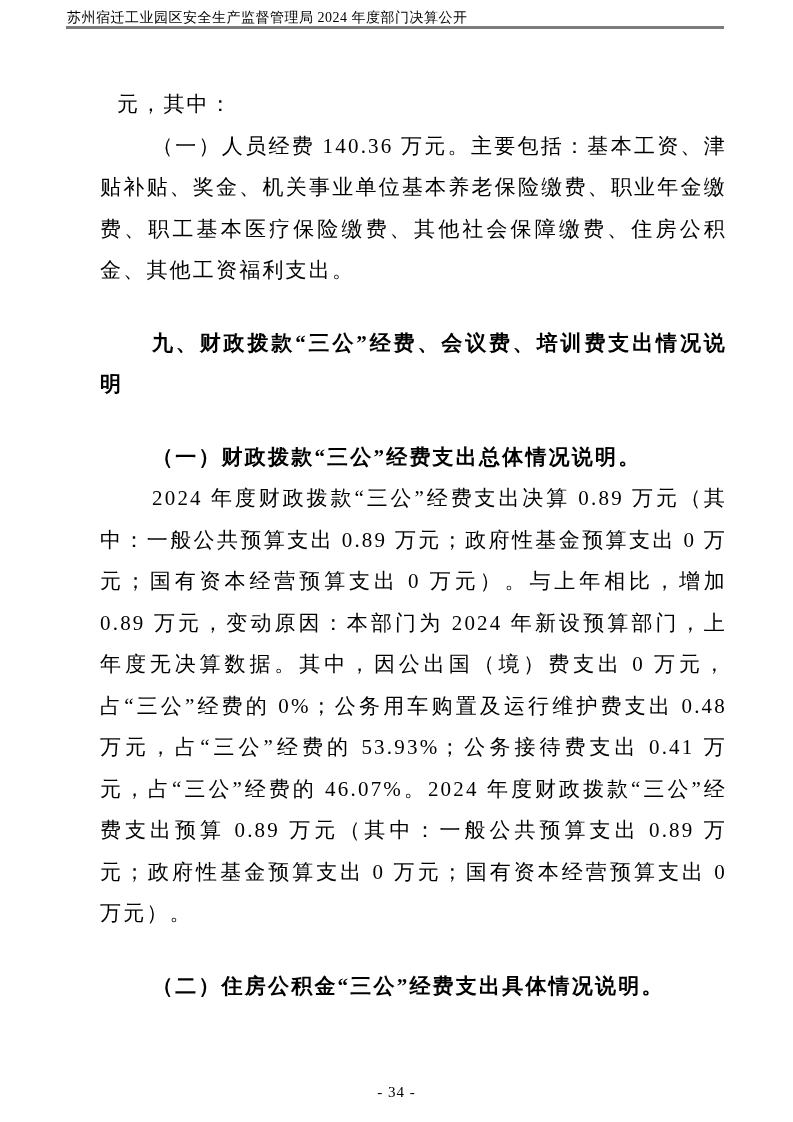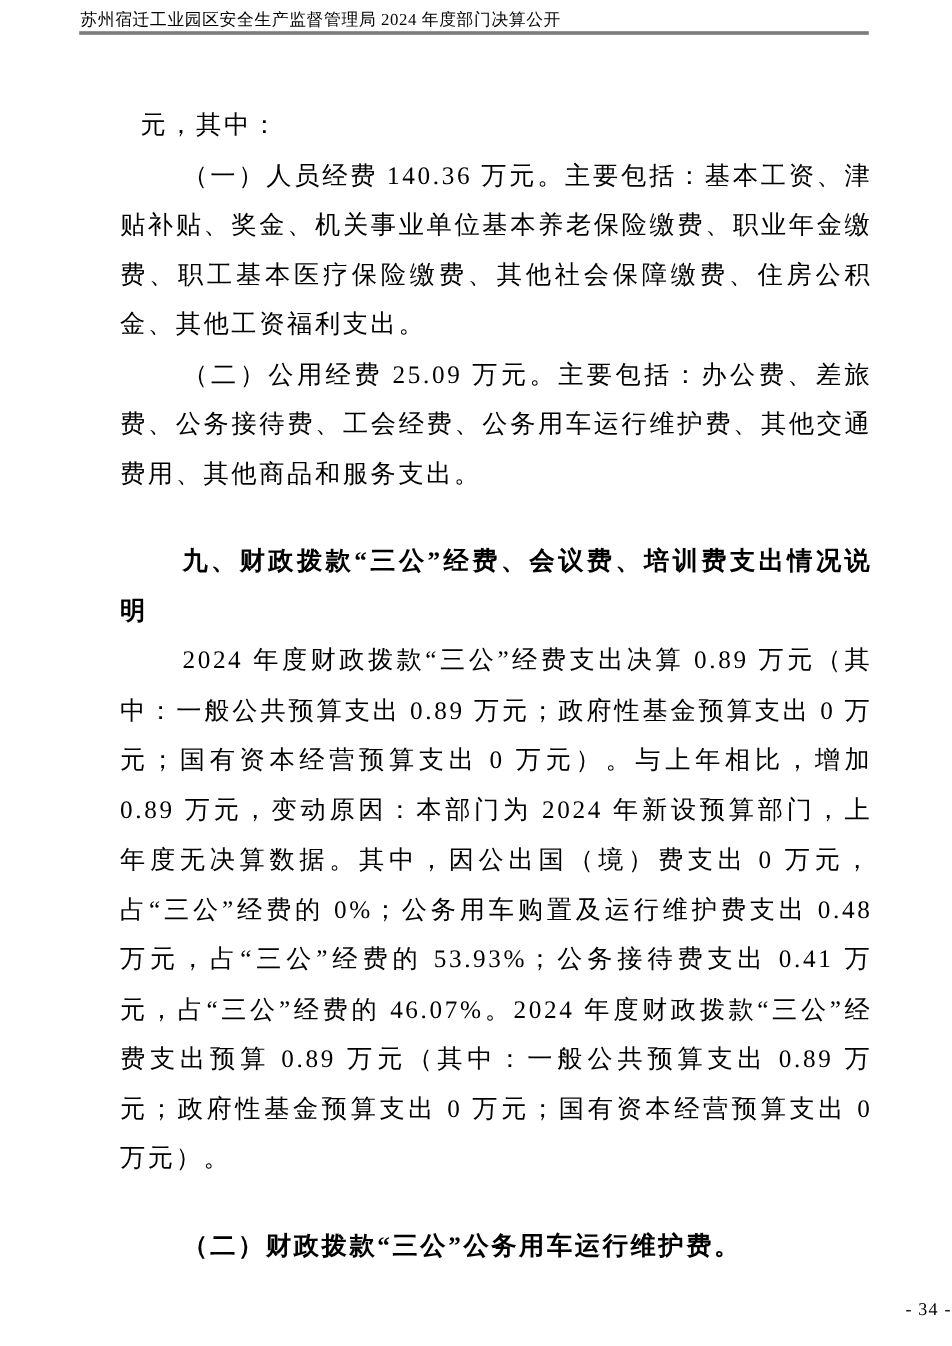--- a/index.html
+++ b/index.html
@@ -55,39 +55,39 @@
   .doc-body p.heading1,
   .doc-body p.heading2 {
     font-weight: bold;
     margin-top: 31px;
   }
   .footer-pagenum {
     position: absolute;
     left: 0;
     top: 1083px;
     width: 793px;
-    text-align: right;
+    text-align: center;
     font-size: 15px;
     line-height: 18px;
     letter-spacing: 1px;
   }
 </style>
 </head>
 <body>
 
 <div class="page">
 
   <div class="header-title">苏州宿迁工业园区安全生产监督管理局 2024 年度部门决算公开</div>
 
   <div class="header-rule"></div>
 
   <div class="doc-body">
       <p class="continuation">元，其中：</p>
       <p class="normal">（一）人员经费 140.36 万元。主要包括：基本工资、津贴补贴、奖金、机关事业单位基本养老保险缴费、职业年金缴费、职工基本医疗保险缴费、其他社会保障缴费、住房公积金、其他工资福利支出。</p>
-      <p class="normal">（二）公用经费 25.09 万元。主要包括：办公费、差旅费、公务接待费、工会经费、公务用车运行维护费、其他交通费用、其他商品和服务支出。</p>
       <p class="heading1">九、财政拨款“三公”经费、会议费、培训费支出情况说明</p>
+      <p class="heading2">（一）财政拨款“三公”经费支出总体情况说明。</p>
       <p class="normal">2024 年度财政拨款“三公”经费支出决算 0.89 万元（其中：一般公共预算支出 0.89 万元；政府性基金预算支出 0 万元；国有资本经营预算支出 0 万元）。与上年相比，增加 0.89 万元，变动原因：本部门为 2024 年新设预算部门，上年度无决算数据。其中，因公出国（境）费支出 0 万元，占“三公”经费的 0%；公务用车购置及运行维护费支出 0.48 万元，占“三公”经费的 53.93%；公务接待费支出 0.41 万元，占“三公”经费的 46.07%。2024 年度财政拨款“三公”经费支出预算 0.89 万元（其中：一般公共预算支出 0.89 万元；政府性基金预算支出 0 万元；国有资本经营预算支出 0 万元）。</p>
-      <p class="heading2">（二）财政拨款“三公”公务用车运行维护费。</p>
+      <p class="heading2">（二）住房公积金“三公”经费支出具体情况说明。</p>
     </div>
 
   <div class="footer-pagenum">- 34 -</div>
 
 </div>
 
 </body></html>

